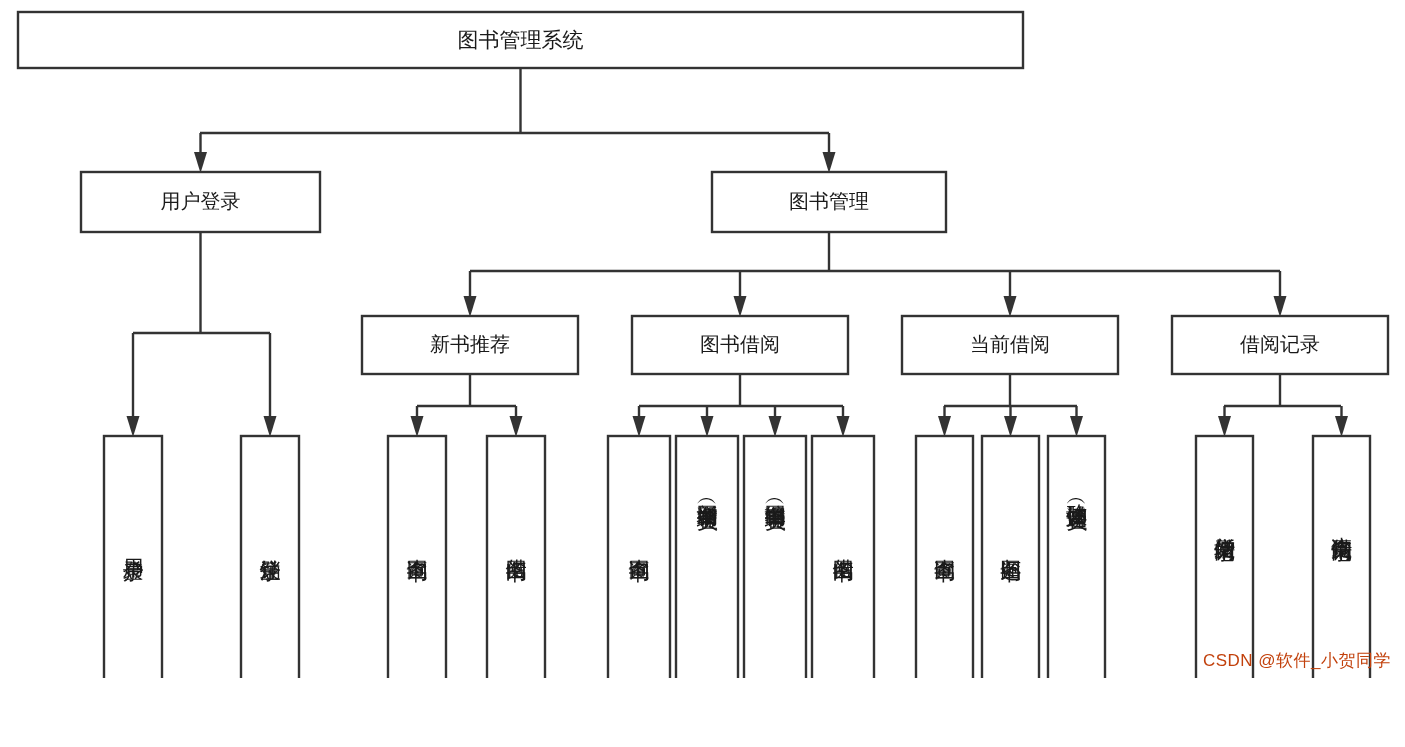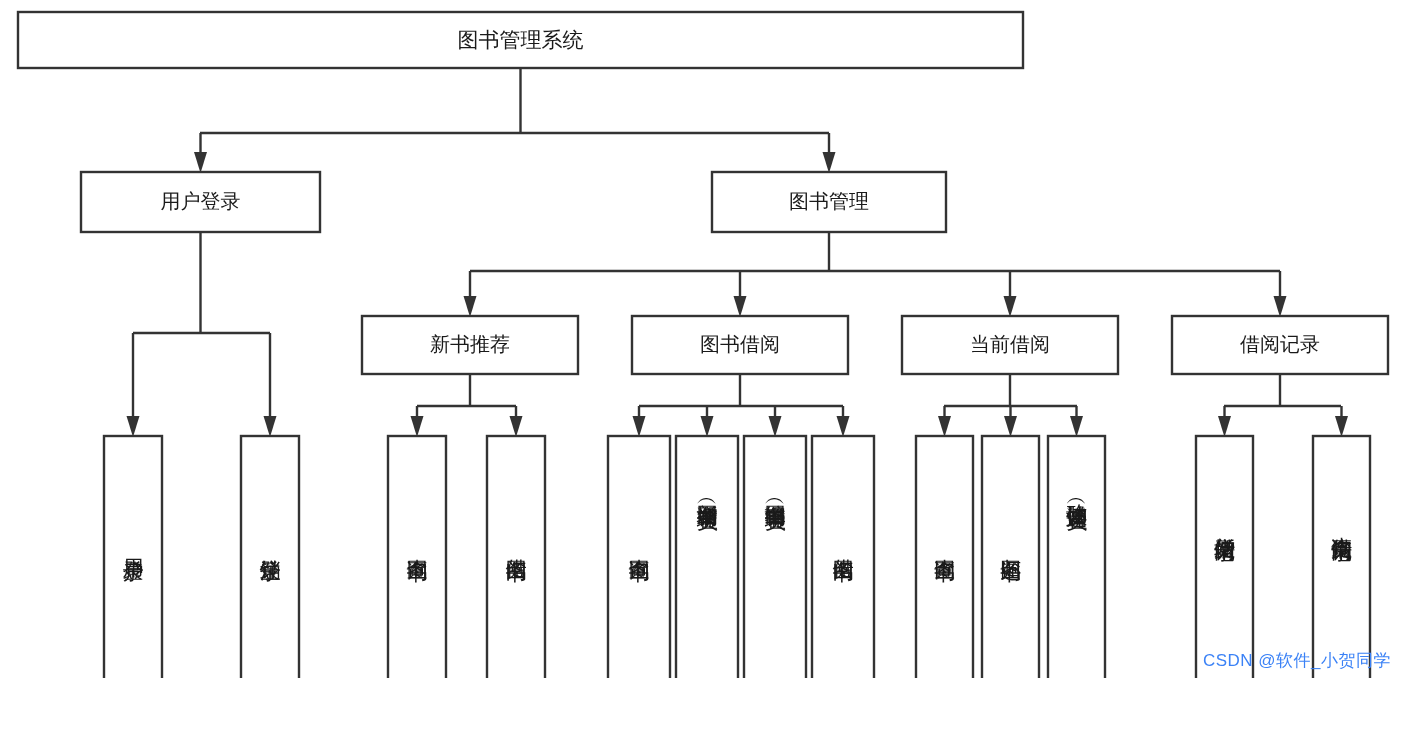--- a/index.html
+++ b/index.html
@@ -70,21 +70,21 @@
     color: #1a1a1a;
     letter-spacing: 1px;
     white-space: nowrap;
   }
   .watermark {
     position: absolute;
     right: 14px;
     bottom: 6px;
     font-family: "Liberation Sans", "DejaVu Sans", sans-serif;
     font-size: 17px;
-    color: #3b82f6;
+    color: #c2410c;
     letter-spacing: 0.5px;
     white-space: nowrap;
   }
 </style>
 </head>
 <body>
 
 <div id="diagram-root">
 
   <svg id="tree-svg" viewBox="0 0 1405 747">

